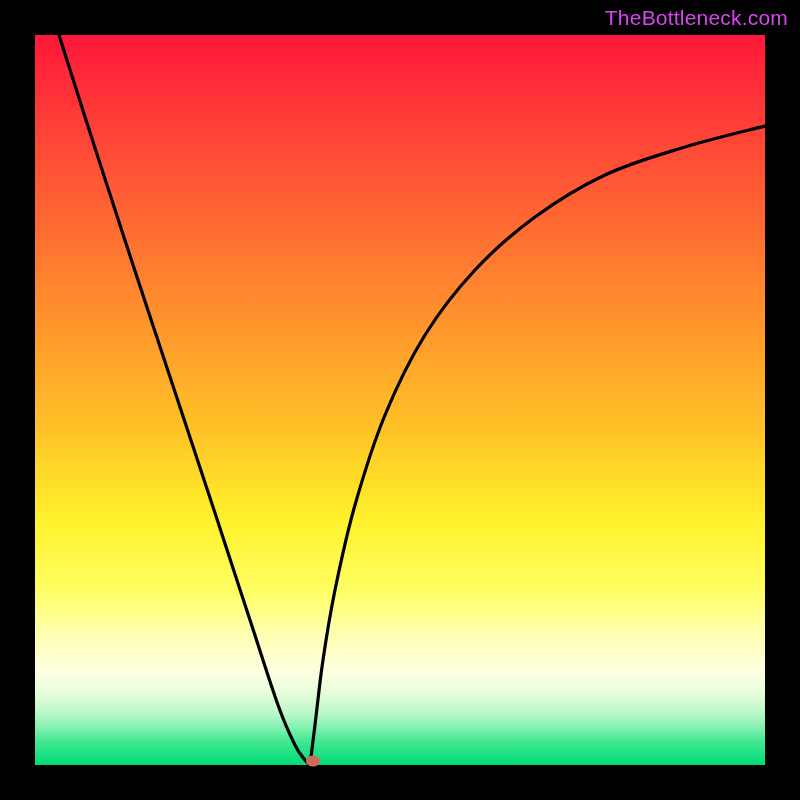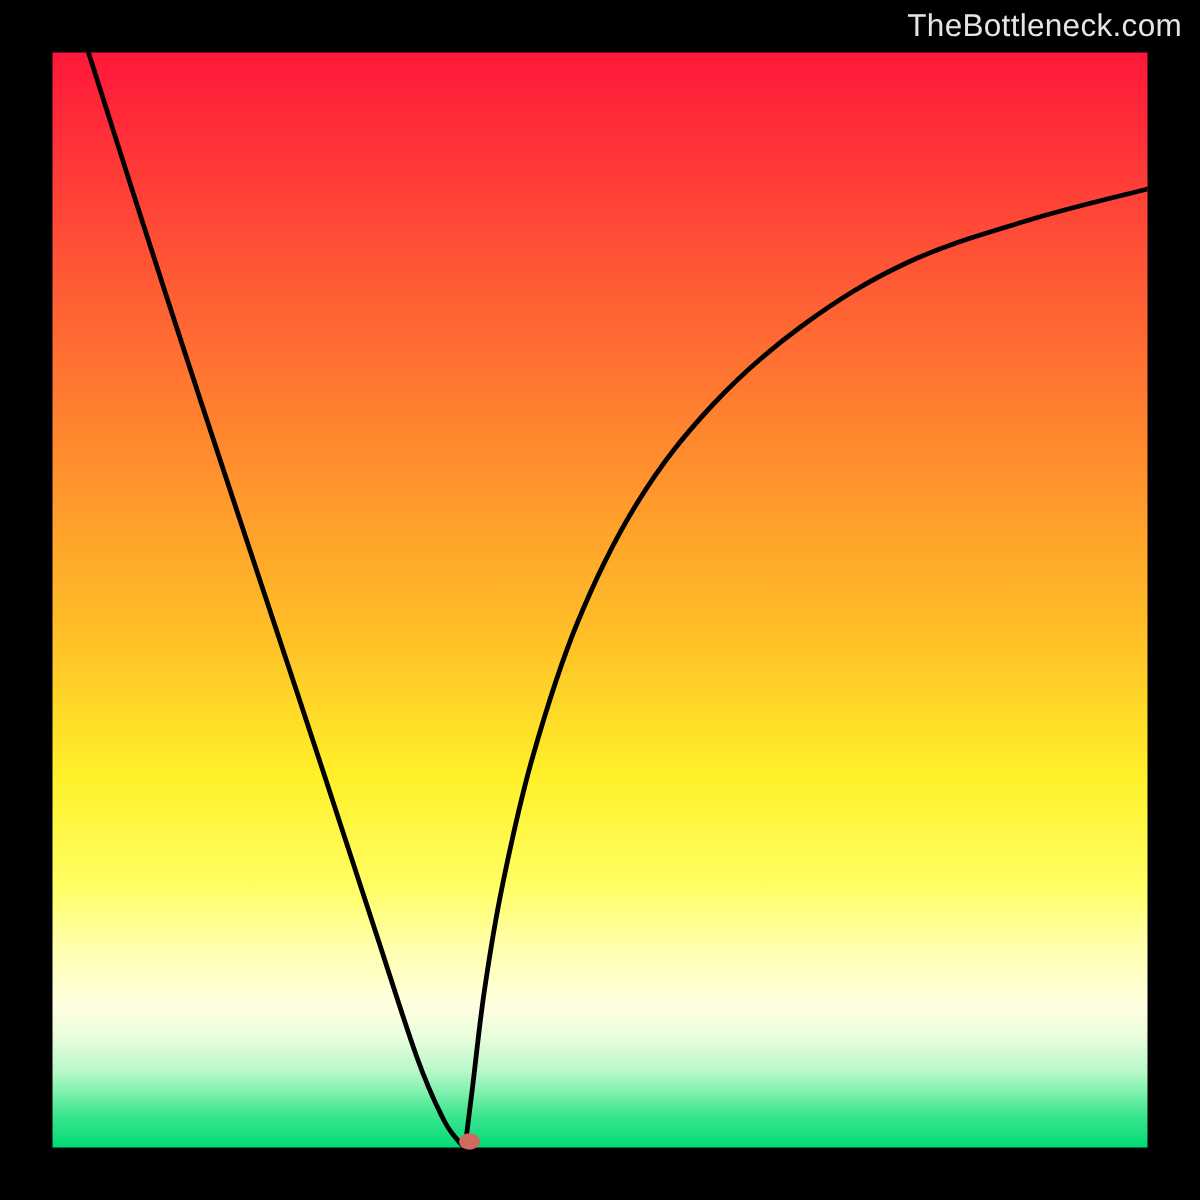--- a/index.html
+++ b/index.html
@@ -39,21 +39,21 @@
       #b9f8c8 93%,
       #7ef0ae 95%,
       #3de68f 97%,
       #00db76 100%
     );
   }
   .watermark {
     position: absolute;
     top: 6px;
     right: 12px;
-    color: #e5e5e5;
+    color: #d946ef;
     font-size: 21px;
     letter-spacing: 0.2px;
     font-weight: 400;
     user-select: none;
   }
   svg.curve {
     position: absolute;
     top: 0;
     left: 0;
     width: 730px;

